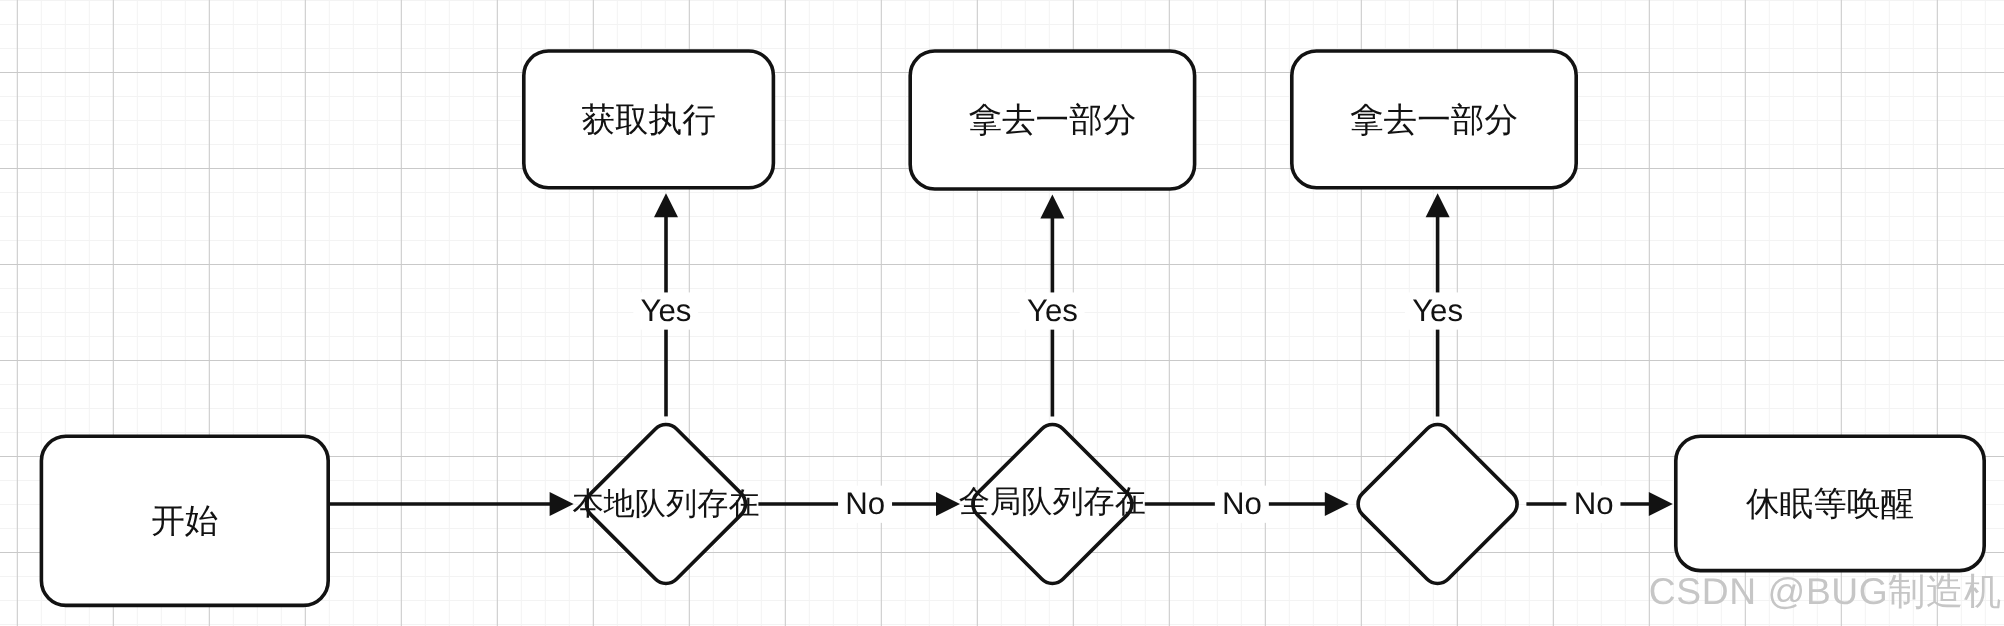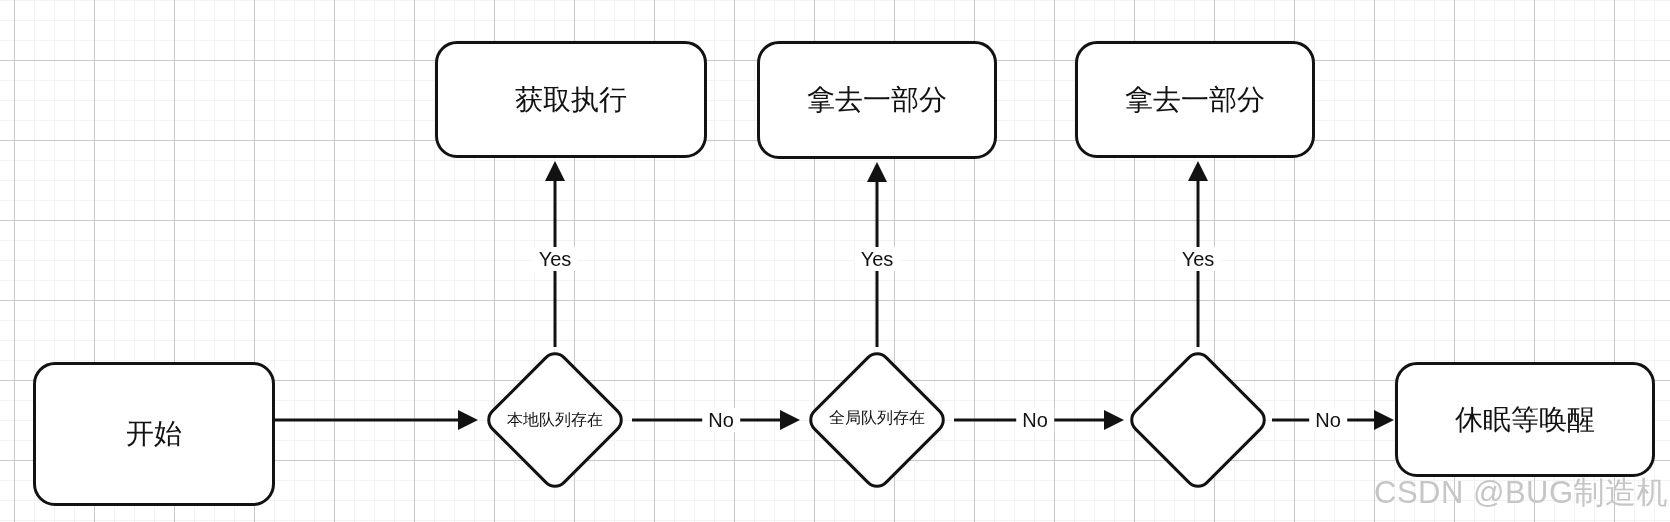--- a/index.html
+++ b/index.html
@@ -42,30 +42,30 @@
     border: 3px solid #121212;
     border-radius: 14px;
     background: #ffffff;
     transform: rotate(45deg);
     z-index: 3;
   }
   .diamond-label {
     position: absolute;
     transform: translate(-50%, -50%);
     white-space: nowrap;
-    font-size: 16px;
+    font-size: 26px;
     color: #121212;
     z-index: 4;
     line-height: 1.1;
   }
   .edge-label {
     position: absolute;
     transform: translate(-50%, -50%);
     white-space: nowrap;
-    font-size: 20px;
+    font-size: 26px;
     color: #121212;
     background: #ffffff;
     padding: 1px 6px;
     z-index: 5;
     line-height: 1.1;
   }
   .arrow-layer {
     position: absolute;
     left: 0; top: 0;
     width: 1670px; height: 522px;
@@ -118,21 +118,21 @@
     <g>
       <line x1="1198" y1="347" x2="1198" y2="180"></line>
       <polygon points="1198,161 1188,181 1208,181"></polygon>
     </g>
   </svg>
 
   <div class="rect-node" style="left:33px; top:362px; width:242px; height:144px;">
     <span>开始</span>
   </div>
 
-  <div class="rect-node" style="left:435px; top:41px; width:272px; height:117px;">
+  <div class="rect-node" style="left:435px; top:41px; width:211px; height:117px;">
     <span>获取执行</span>
   </div>
 
   <div class="rect-node" style="left:757px; top:41px; width:240px; height:118px;">
     <span>拿去一部分</span>
   </div>
 
   <div class="rect-node" style="left:1075px; top:41px; width:240px; height:117px;">
     <span>拿去一部分</span>
   </div>

